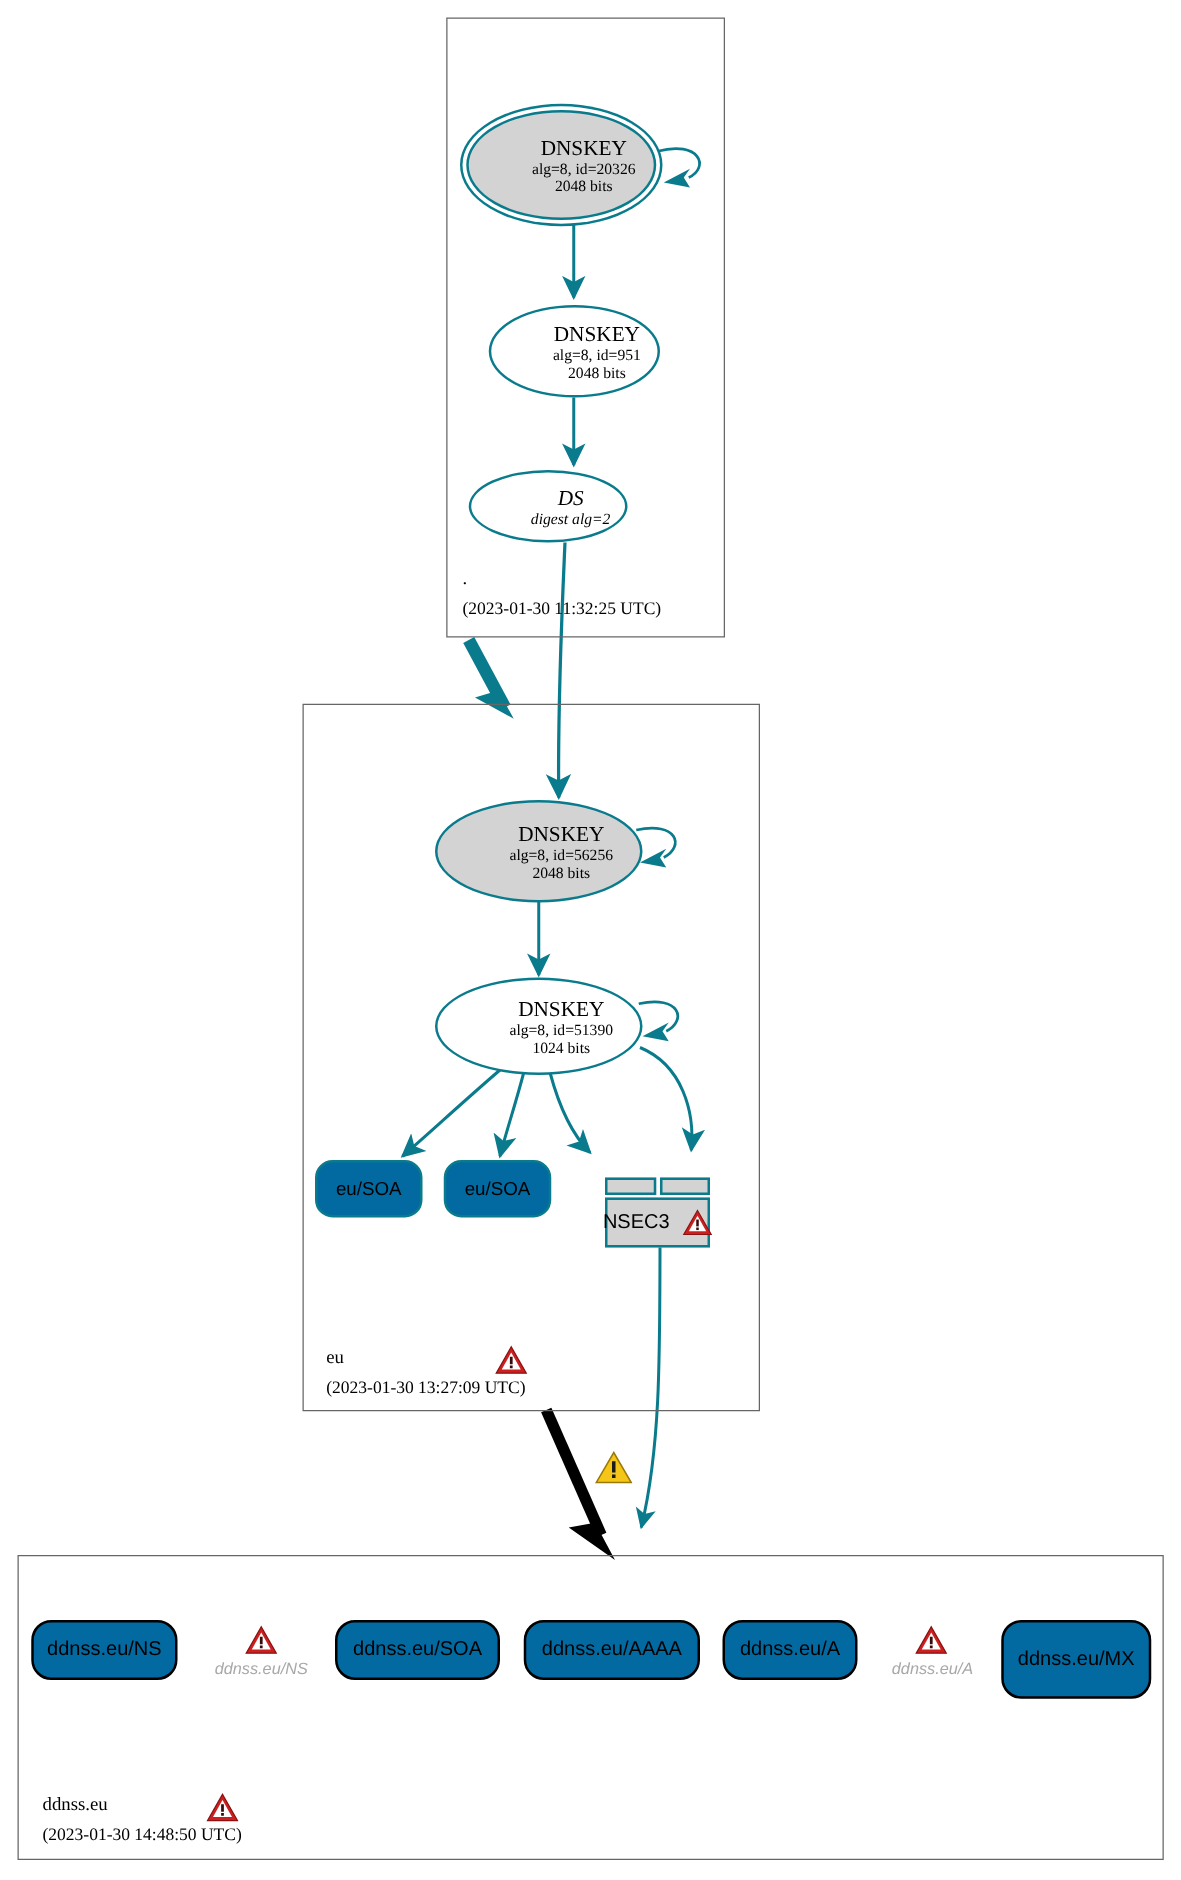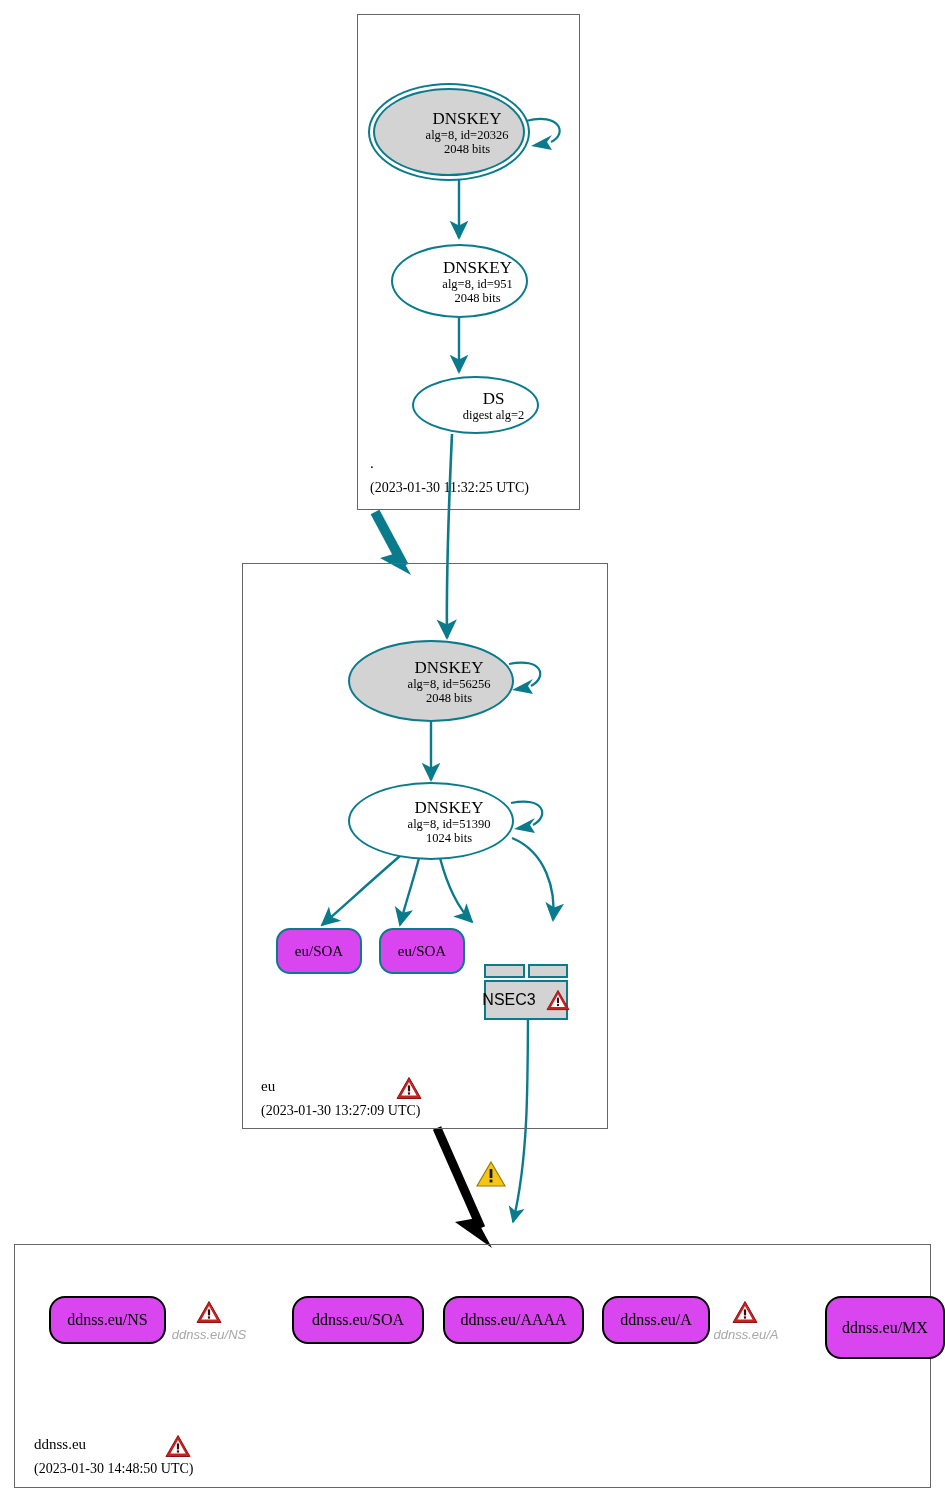--- a/index.html
+++ b/index.html
@@ -71,24 +71,23 @@
   .nd-sub {
     font-size: 12.5px;
     line-height: 14px;
     font-family: "Liberation Serif", serif;
   }
 
   
   .rrset {
     border: 2px solid #0a7b8c;
     border-radius: 14px;
-    background: #d946ef;
-    font-family: Liberation Serif, serif;
+    background: #0369a1;
+    font-family: Liberation Sans, sans-serif;
     font-size: 15px;
-    margin-left: 24px;
   }
   .rrset.leaf {
     border: 2px solid #000000;
     border-radius: 16px;
     font-size: 16px;
   }
 
   
   .nsec3-wrap {
     position: absolute;
@@ -226,21 +225,21 @@
     <div class="nd-sub">alg=8, id=20326</div>
     <div class="nd-sub">2048 bits</div>
   </div>
 
   <div class="node ellipse" style="left:391px; top:244px; width:137px; height:74px;">
     <div class="nd-title">DNSKEY</div>
     <div class="nd-sub">alg=8, id=951</div>
     <div class="nd-sub">2048 bits</div>
   </div>
 
-  <div class="node ellipse" style="left:412px; top:376px; width:127px; height:58px;">
+  <div class="node ellipse" style="left:375px; top:376px; width:127px; height:58px;font-style:italic;">
     <div class="nd-title">DS</div>
     <div class="nd-sub">digest alg=2</div>
   </div>
 
   <div class="zone-box" style="left:242px; top:563px; width:366px; height:566px;"></div>
   <div class="zone-label zone-name" style="left:261px; top:1078px;">eu</div>
   <div class="zone-label zone-time" style="left:261px; top:1103px;">(2023-01-30 13:27:09 UTC)</div>
 
   <div class="warn" style="left:396px; top:1076px;">
     <svg viewBox="0 0 26 24" width="26" height="24">
@@ -264,21 +263,21 @@
   </div>
 
   <div class="node rrset" style="left:252px; top:928px; width:86px; height:46px;">
     <span>eu/SOA</span>
   </div>
 
   <div class="node rrset" style="left:355px; top:928px; width:86px; height:46px;">
     <span>eu/SOA</span>
   </div>
 
-  <div class="nsec3-wrap" style="left:472px; top:964px; width:96px; height:70px;padding-left:12px;">
+  <div class="nsec3-wrap" style="left:472px; top:942px; width:96px; height:70px;padding-left:12px;">
     <div class="nsec3-tabs">
       <div class="nsec3-tab"></div>
       <div class="nsec3-tab"></div>
     </div>
     <div class="nsec3-body">
       <span>NSEC3</span>
       <span class="warn-inline">
         <svg viewBox="0 0 26 24" width="24" height="22">
           <path d="M13 1.5 L25 22.5 L1 22.5 Z" fill="#cc2020" stroke="#8c1212" stroke-width="1"></path>
           <path d="M13 6 L20.6 19.6 L5.4 19.6 Z" fill="#ffffff"></path>

